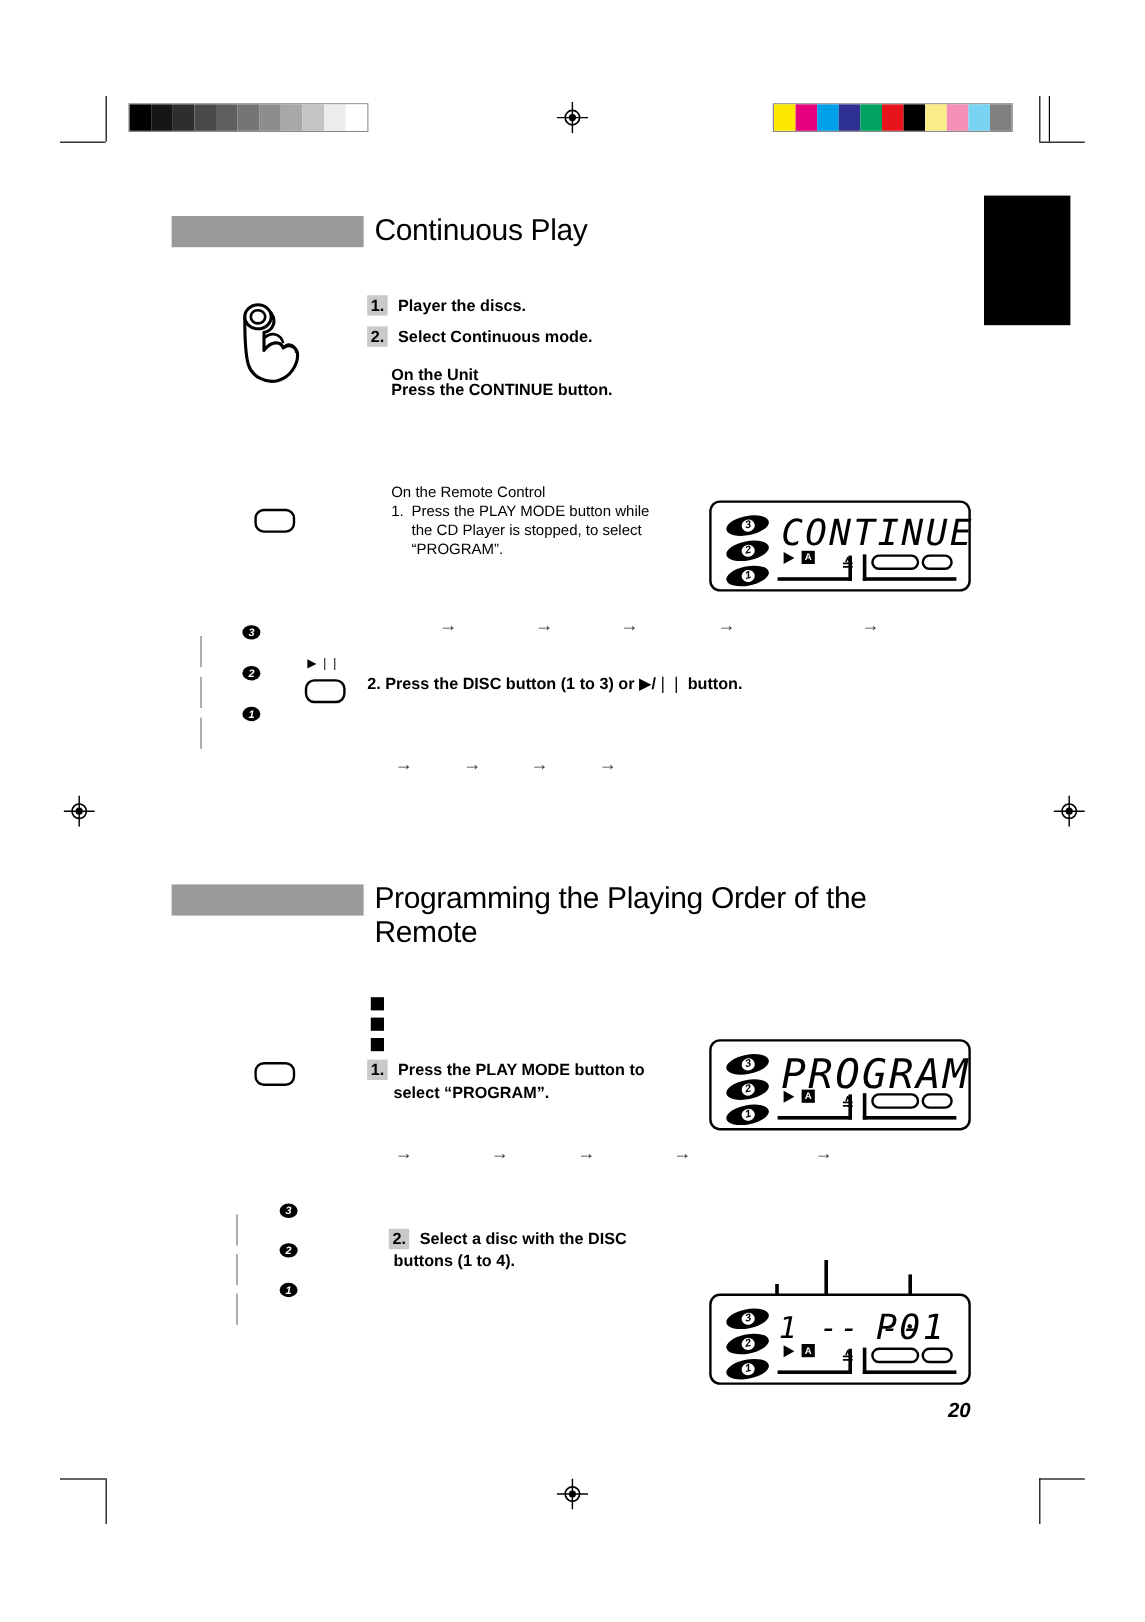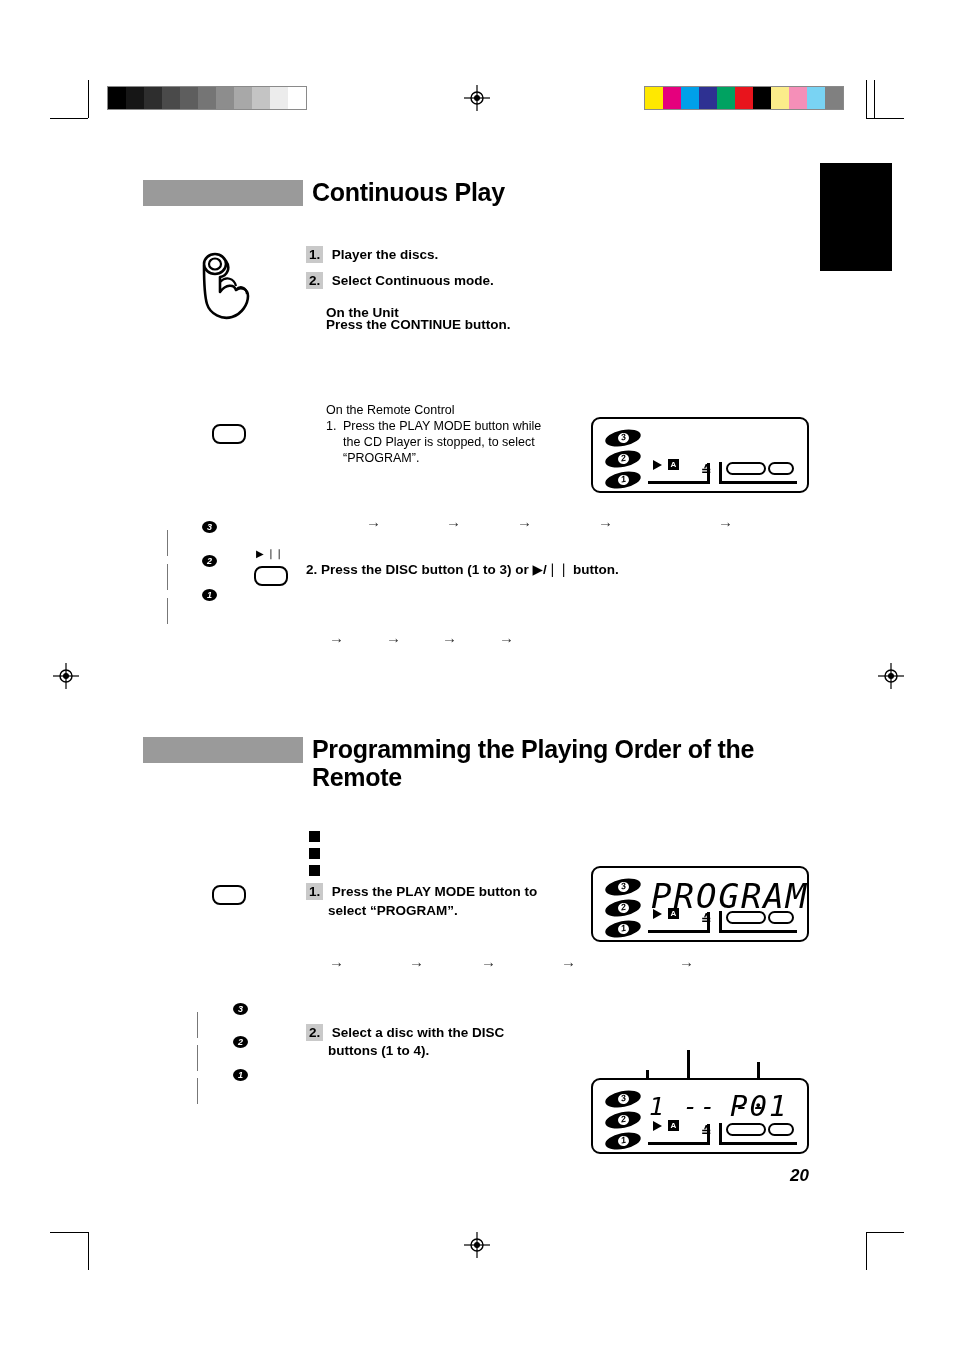--- a/index.html
+++ b/index.html
@@ -14,21 +14,21 @@
   .color-strip i{width:18px;height:22px;display:block;}
 
   
   .crop-v{width:1px;background:#000;}
   .crop-h{height:1px;background:#000;}
   .regmark{width:26px;height:26px;}
   .regmark svg{display:block;}
 
   
   .sec-bar{width:160px;height:26px;background:#9a9a9a;}
-  .sec-title{font-size:25px;font-weight:bold;letter-spacing:-.3px;line-height:28px;}
+  .sec-title{font-size:25px;font-weight:normal;letter-spacing:-.3px;line-height:28px;}
 
   
   .step-num{background:#c9c9c9;font-weight:bold;font-size:13.5px;padding:1px 3px 1px 3px;}
   .txt{font-size:13.5px;font-weight:bold;line-height:19px;}
   .txt-sm{font-size:12.5px;font-weight:normal;line-height:17px;}
 
   
   .thumbtab{left:820px;top:163px;width:72px;height:108px;background:#000;}
 
   
@@ -195,20 +195,21 @@
       <div class="oval"></div>
         <div class="hole"></div>
       <div class="dn">2</div>
     </div>
     <div class="disc-ic">
       <div class="oval"></div>
         <div class="hole"></div>
       <div class="dn">1</div>
     </div>
   </div>
+  <div class="abs seg" style="left:58px;top:8px;font-size:30px;">CONTINUE</div>
   <div class="abs playtri" style="left:60px;top:41px;"></div>
   <div class="abs sq-a" style="left:75px;top:40px;">A</div>
   <div class="abs" style="left:108px;top:44px;font-size:13px;font-weight:bold;">≙</div>
   <div class="abs lcd-underline" style="left:55px;top:62px;width:62px;"></div>
   <div class="abs lcd-vert" style="left:114px;top:44px;height:21px;"></div>
   <div class="abs pillbar" style="left:133px;top:43px;width:40px;"></div>
   <div class="abs pillbar" style="left:175px;top:43px;width:26px;"></div>
   <div class="abs lcd-underline" style="left:126px;top:62px;width:78px;"></div>
   <div class="abs lcd-vert" style="left:126px;top:43px;height:22px;"></div>
 </div>
@@ -322,21 +323,21 @@
 </div>
 <div class="abs railtick" style="left:197px;top:1045px;"></div>
 <div class="abs" style="left:211px;top:1080px;width:38px;height:20px;">
   <div class="lbar"></div>
     <div class="cap"></div>
     <div class="rbar"></div>
   <div class="dnum" style="left:22px;top:-11px;">1</div>
 </div>
 <div class="abs railtick" style="left:197px;top:1078px;"></div>
 
-<div class="abs" style="left:306px;top:1023px;text-align:right;">
+<div class="abs" style="left:324px;top:1023px;text-align:right;">
   <span class="step-num">2.</span>
   <span class="txt" style="margin-left:4px;">Select a disc with the DISC</span>
 </div>
 <div class="abs txt" style="left:328px;top:1041px;">buttons  (1 to 4).</div>
 
 <div class="abs callout" style="left:646px;top:1070px;height:40px;"></div>
 <div class="abs callout-h" style="left:607px;top:1085px;width:78px;"></div>
 <div class="abs callout" style="left:607px;top:1085px;height:9px;"></div>
 <div class="abs callout" style="left:683px;top:1085px;height:9px;"></div>
 

